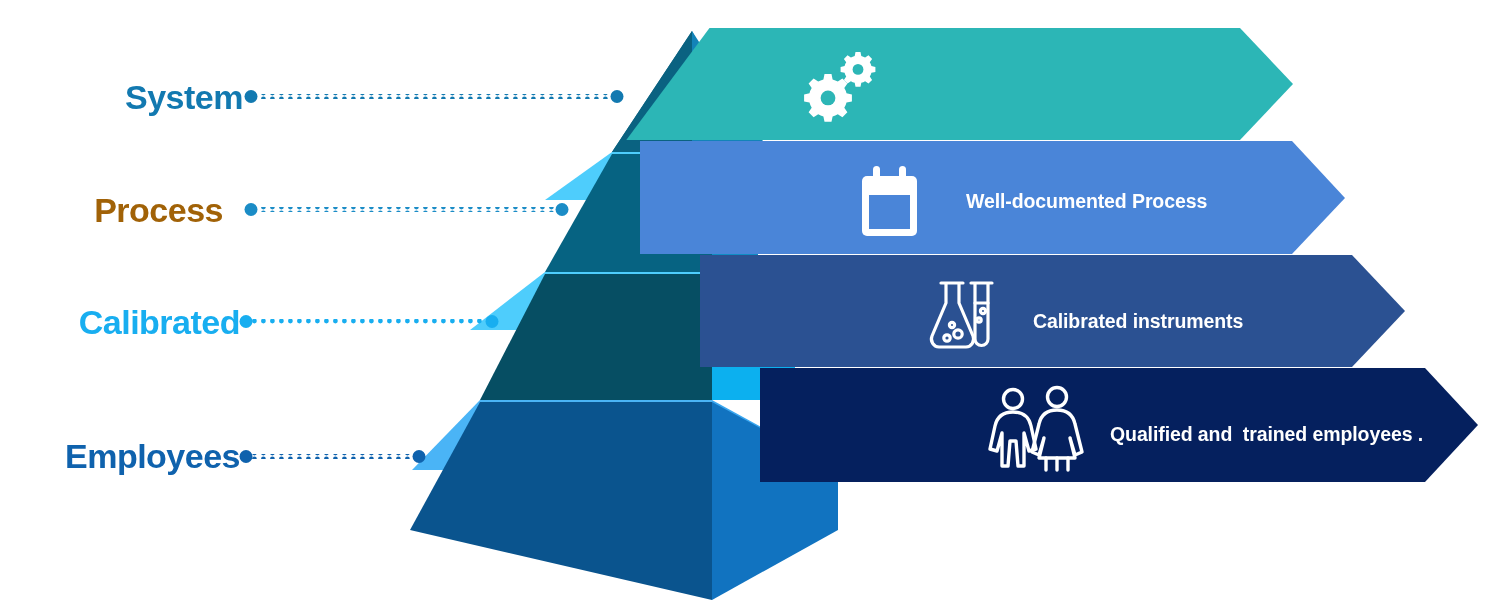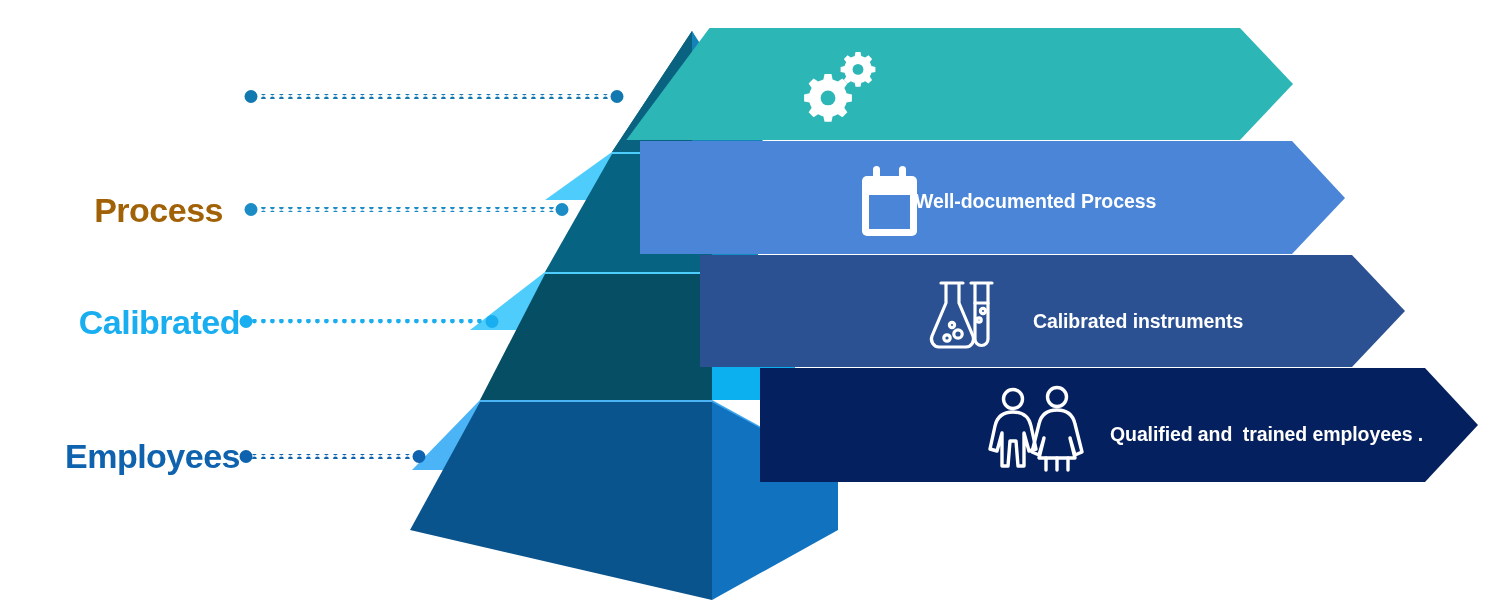--- a/index.html
+++ b/index.html
@@ -200,27 +200,28 @@
         <circle cx="492" cy="321.5" r="6.5" fill="#18aef0"></circle>
       </g>
       <g>
         <rect x="251" y="454" width="165" height="5" fill="url(#dotsDeep)"></rect>
         <circle cx="246" cy="456.5" r="6.5" fill="#0f62ad"></circle>
         <circle cx="419" cy="456.5" r="6.5" fill="#0f62ad"></circle>
       </g>
     </g>
   </svg>
 
+  <div class="lbl" style="right:1257px; top:97px; color:#1279b0;">System</div>
 
   <div class="lbl" style="right:1277px; top:210px; color:#a16207;">Process</div>
 
   <div class="lbl" style="right:1260px; top:322px; color:#18aef0;">Calibrated</div>
 
   <div class="lbl" style="right:1260px; top:456px; color:#0f62ad;">Employees</div>
 
 
-  <div class="banner-text" style="left:915px; top:201px;">Well-documented Process</div>
+  <div class="banner-text" style="left:966px; top:201px;">Well-documented Process</div>
 
   <div class="banner-text" style="left:1033px; top:321px;">Calibrated instruments</div>
 
   <div class="banner-text" style="left:1110px; top:434px;">Qualified and  trained employees .</div>
 
 </div>
 
 </body></html>

